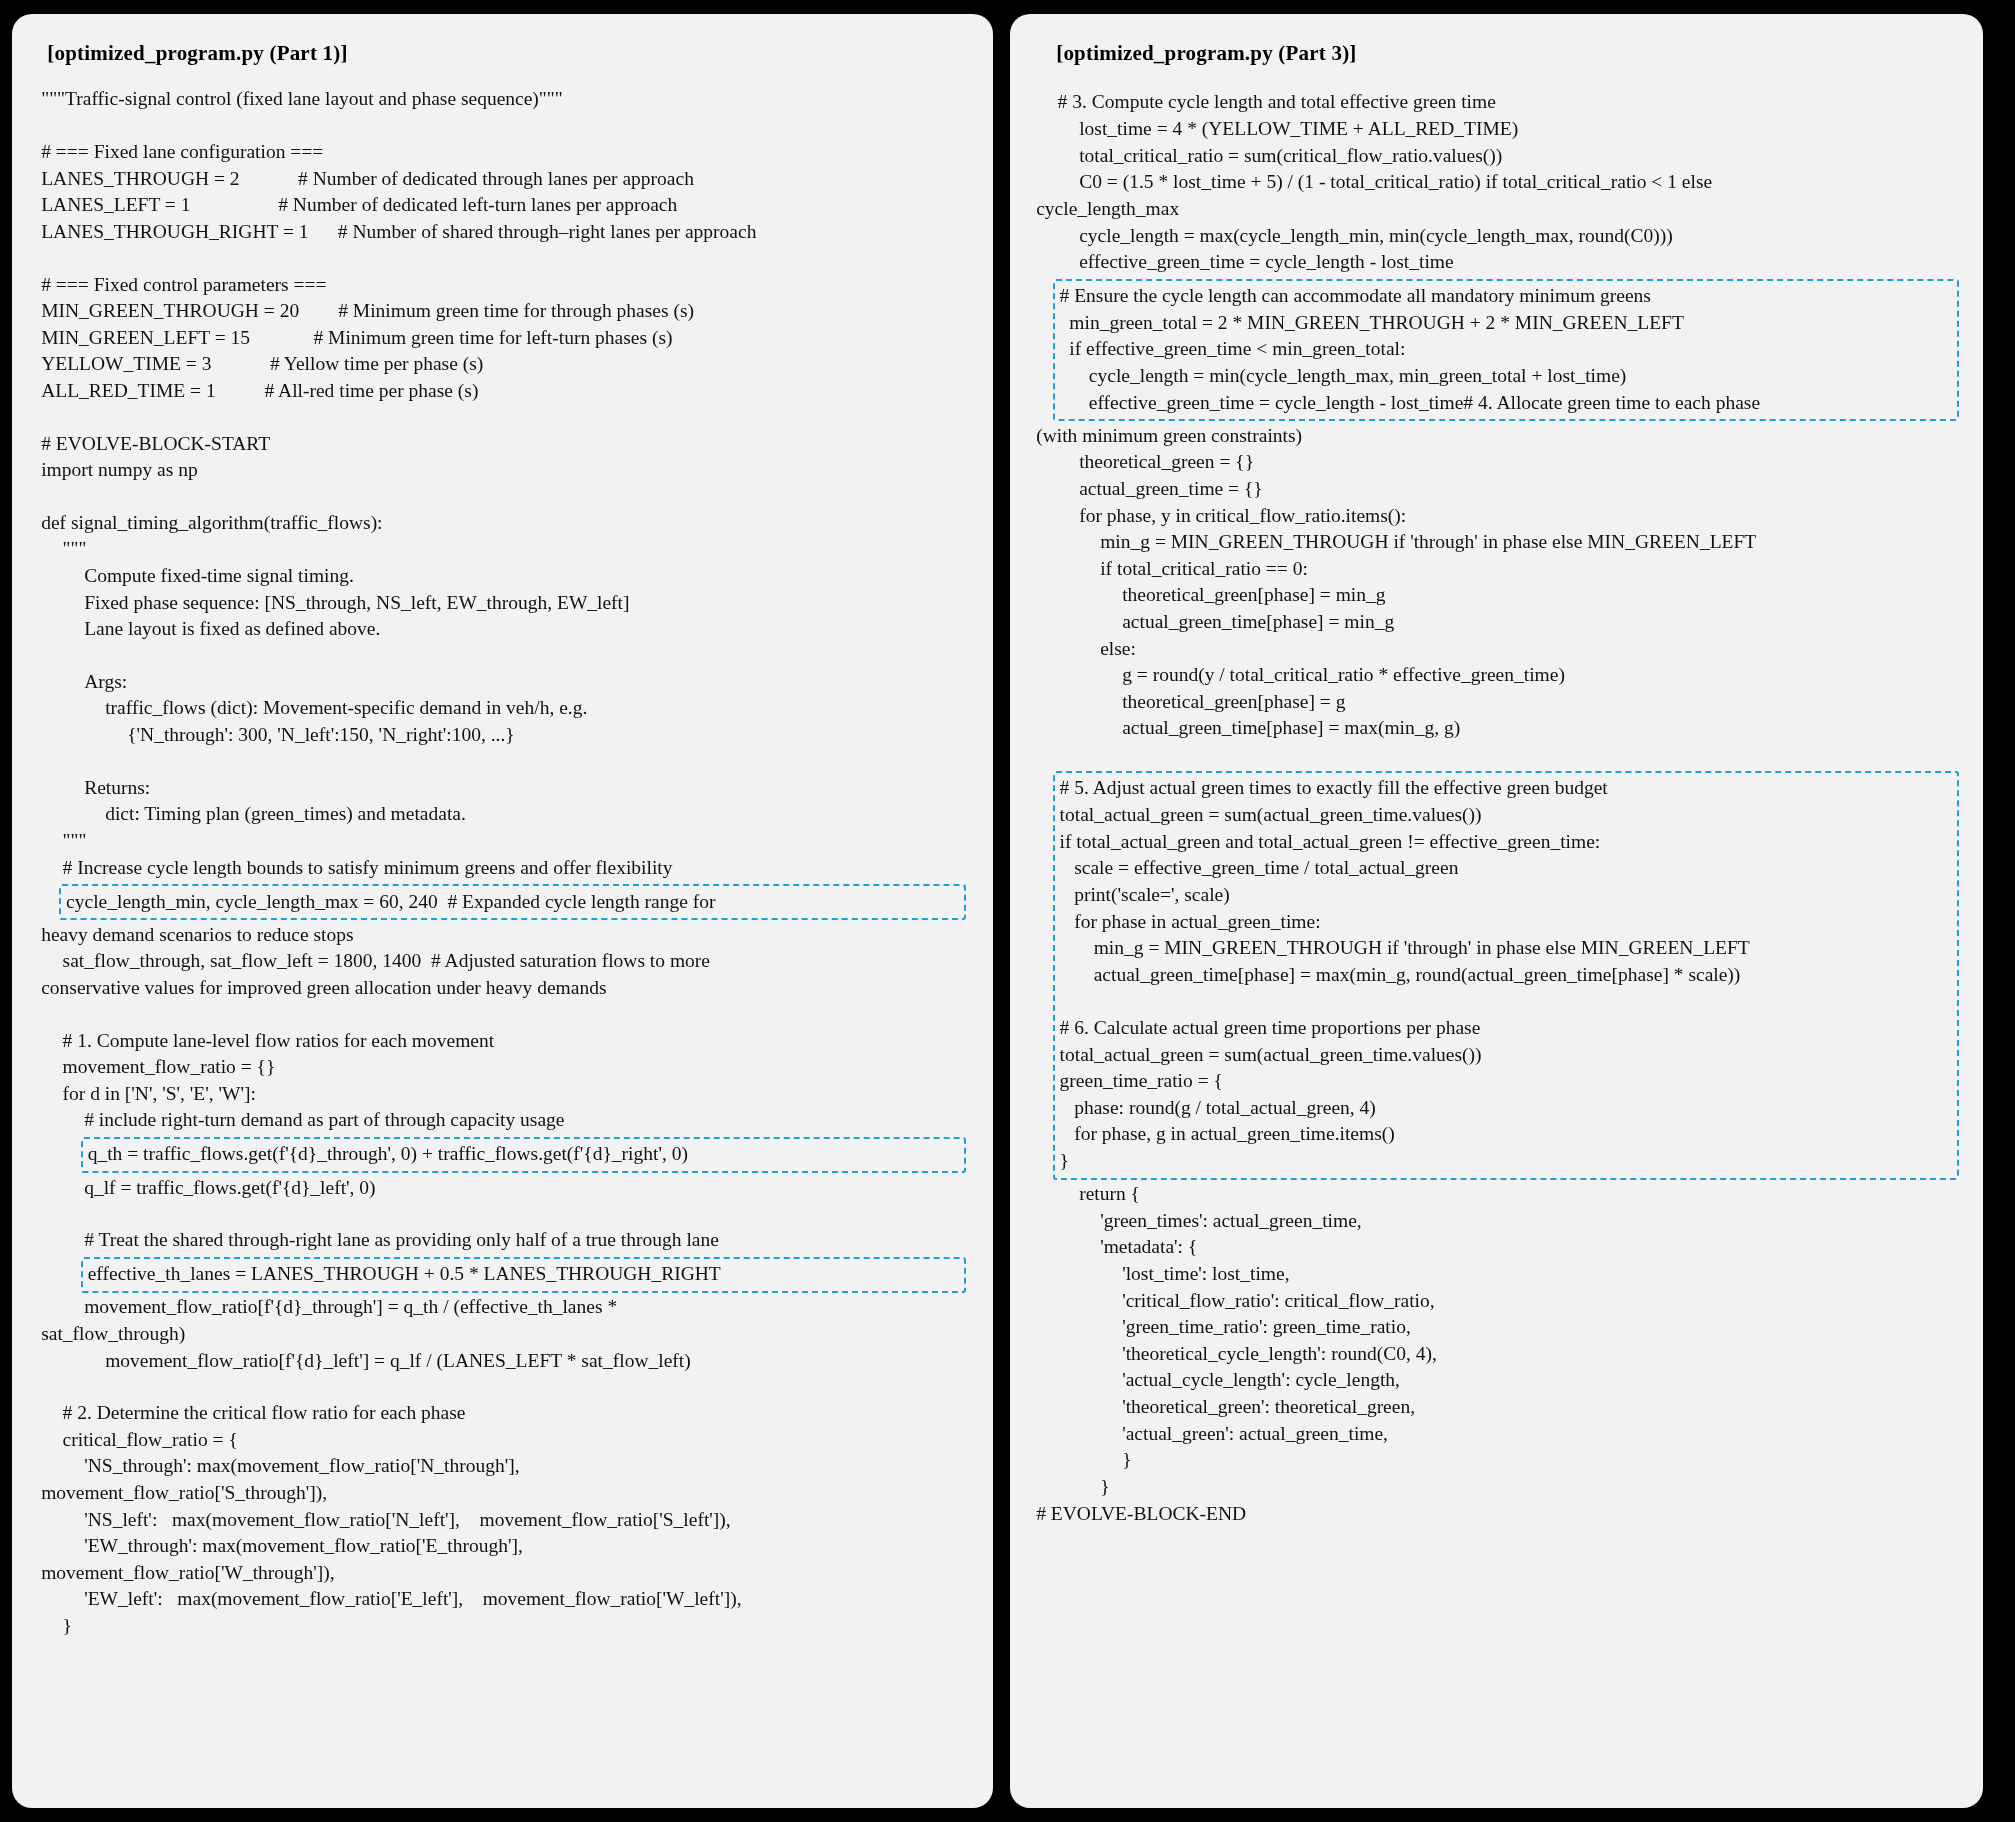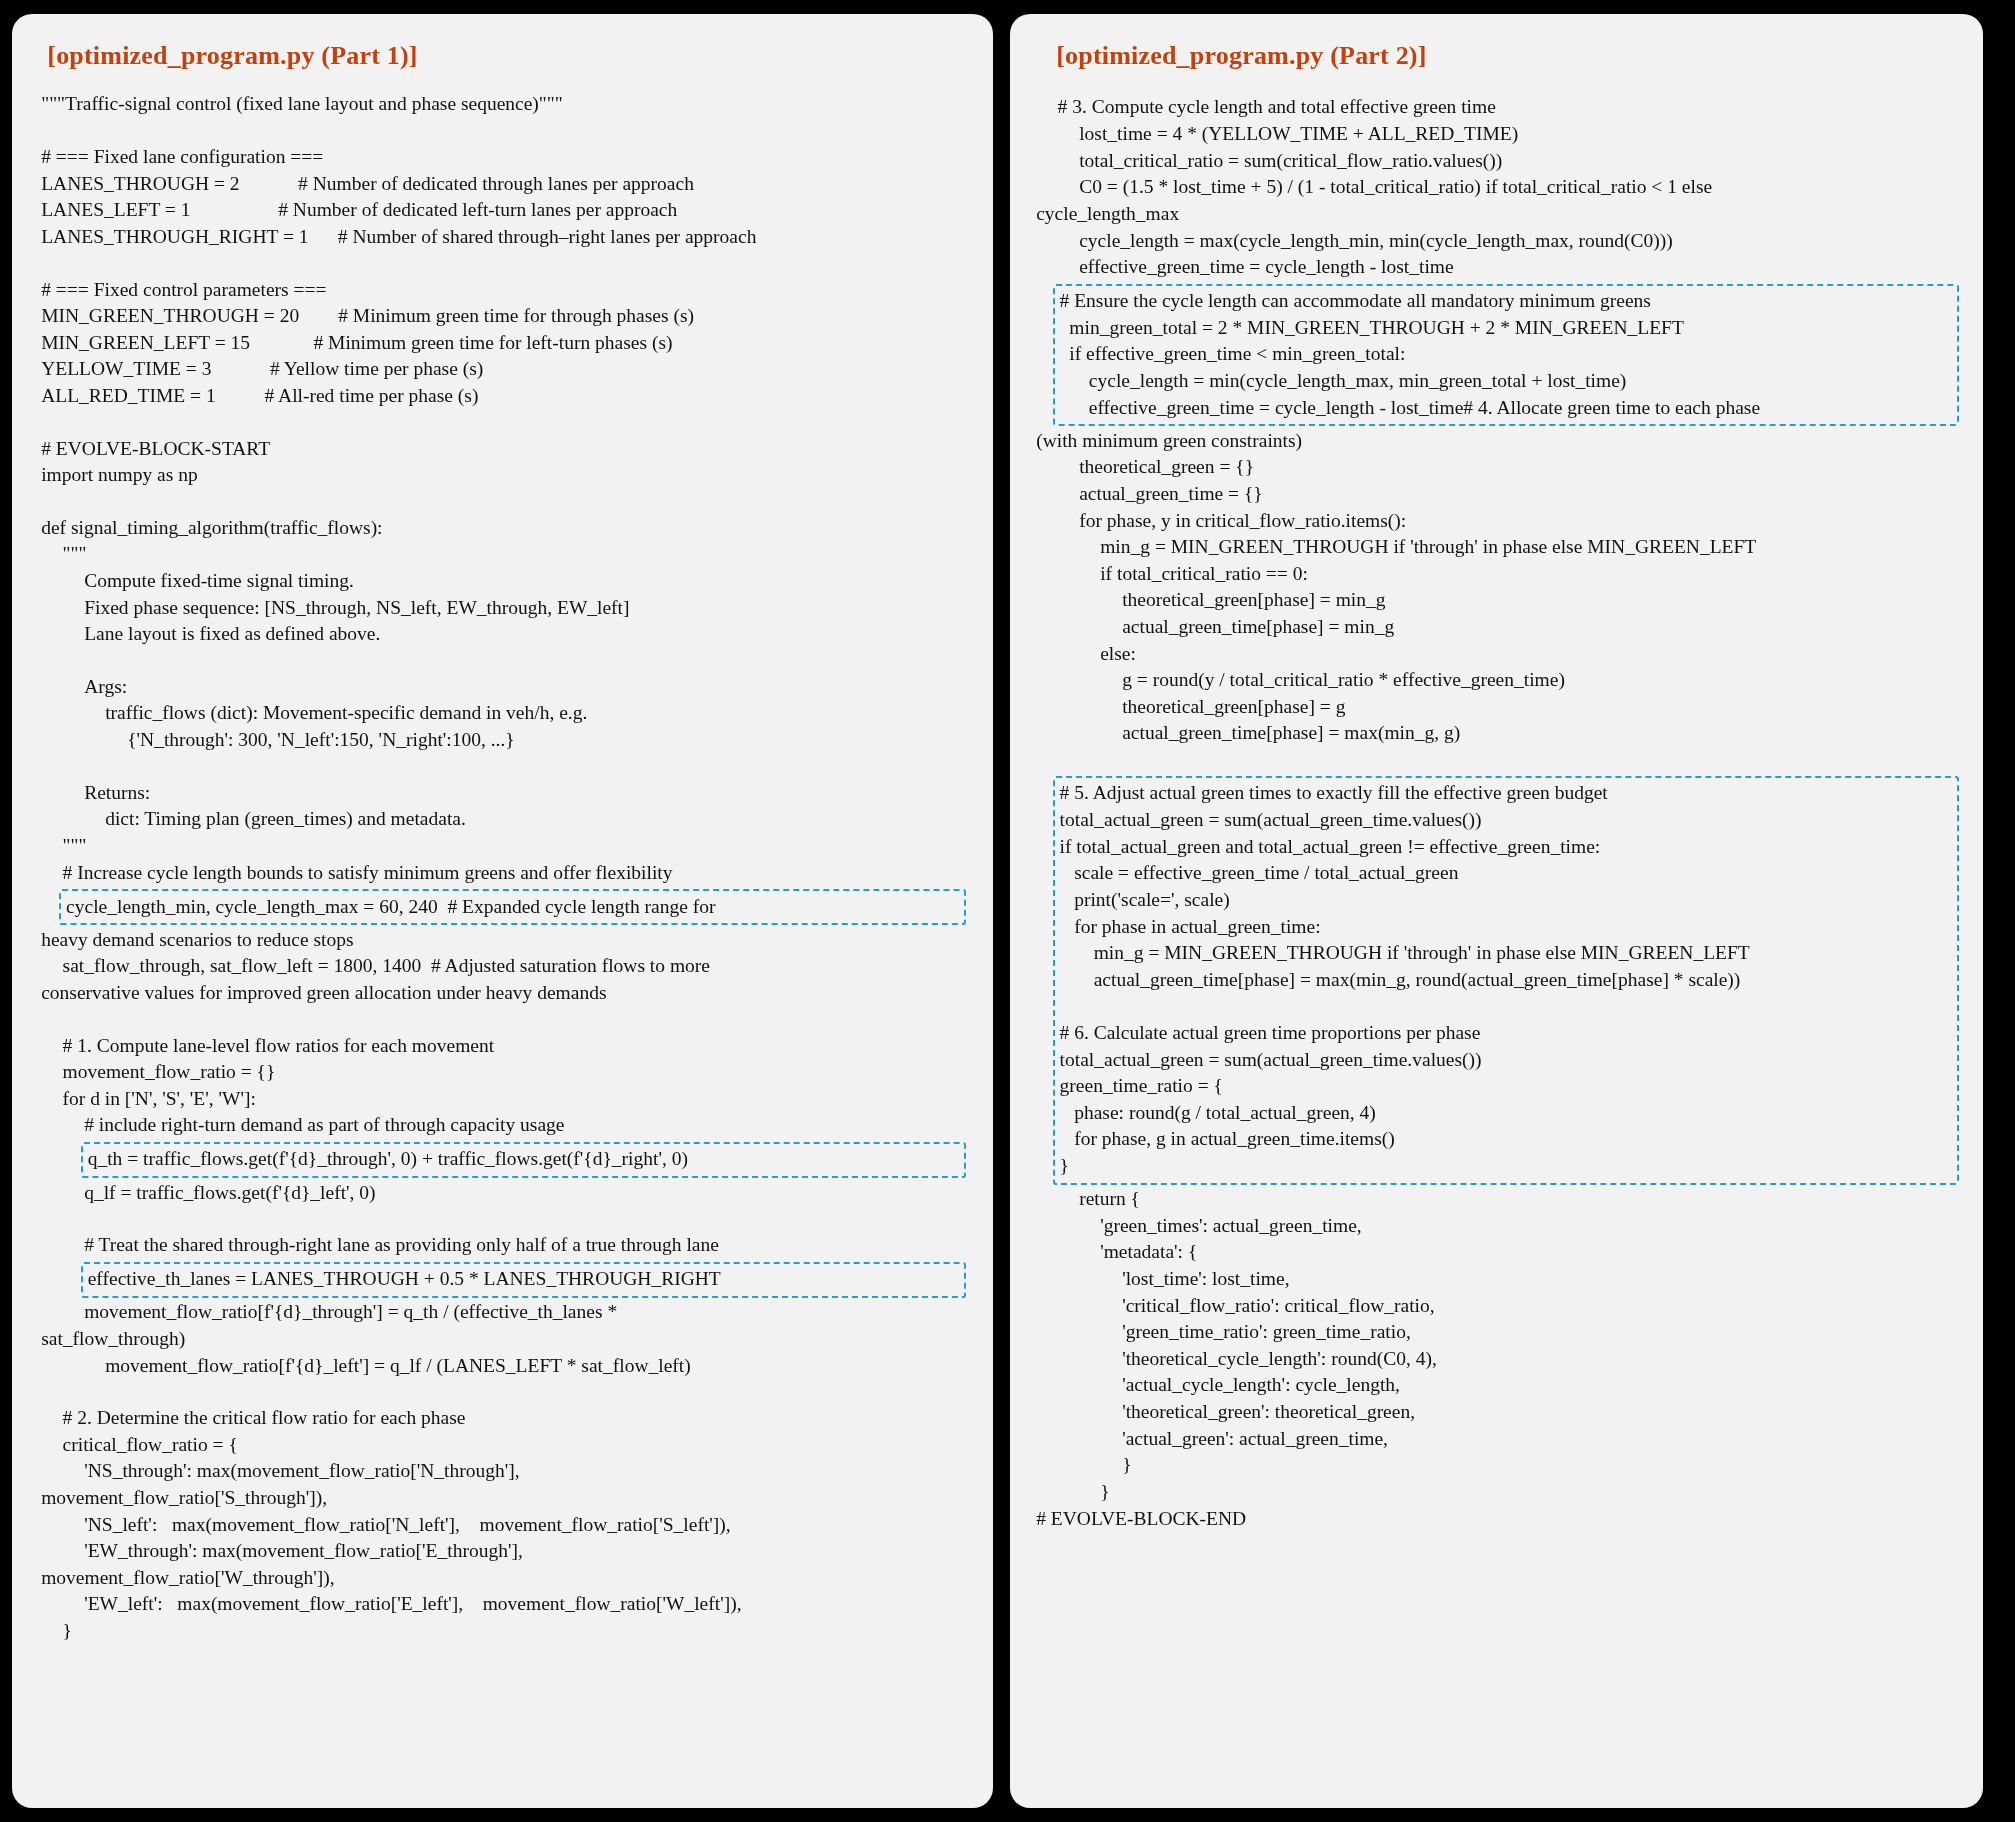--- a/index.html
+++ b/index.html
@@ -30,23 +30,23 @@
   }
   .panel-left {
     width: 981px;
     padding: 20px 26px 15.3px 29px;
   }
   .panel-right {
     width: 973px;
     padding: 20px 23px 15.3px 26px;
   }
   .panel-title {
-    color: #c2410c;
+    color: #000000;
     font-weight: bold;
-    font-size: 26px;
+    font-size: 21px;
     font-family: "Liberation Serif", serif;
     margin: 7.7px 0 20px 6.1px;
     letter-spacing: 0.2px;
   }
   .panel-right .panel-title {
     margin-left: 20px;
     margin-bottom: 23px;
   }
   .code {
     font-family: "Liberation Serif", serif;
@@ -85,18 +85,18 @@
 <body>
 
 <div class="page">
 
   <div class="panel panel-left">
     <div class="panel-title">[optimized_program.py (Part 1)]</div>
     <div class="code left-col" id="left-code"><div><span class="ln">"""Traffic-signal control (fixed lane layout and phase sequence)"""</span></div><span class="blank"></span><div><span class="ln"># === Fixed lane configuration ===</span><span class="ln">LANES_THROUGH = 2            # Number of dedicated through lanes per approach</span><span class="ln">LANES_LEFT = 1                  # Number of dedicated left-turn lanes per approach</span><span class="ln">LANES_THROUGH_RIGHT = 1      # Number of shared through–right lanes per approach</span></div><span class="blank"></span><div><span class="ln"># === Fixed control parameters ===</span><span class="ln">MIN_GREEN_THROUGH = 20        # Minimum green time for through phases (s)</span><span class="ln">MIN_GREEN_LEFT = 15             # Minimum green time for left-turn phases (s)</span><span class="ln">YELLOW_TIME = 3            # Yellow time per phase (s)</span><span class="ln">ALL_RED_TIME = 1          # All-red time per phase (s)</span></div><span class="blank"></span><div><span class="ln"># EVOLVE-BLOCK-START</span><span class="ln">import numpy as np</span></div><span class="blank"></span><div><span class="ln">def signal_timing_algorithm(traffic_flows):</span></div><div class="indent1"><span class="ln">"""</span></div><div class="indent2"><span class="ln">Compute fixed-time signal timing.</span><span class="ln">Fixed phase sequence: [NS_through, NS_left, EW_through, EW_left]</span><span class="ln">Lane layout is fixed as defined above.</span></div><span class="blank"></span><div class="indent2"><span class="ln">Args:</span></div><div class="indent3"><span class="ln">traffic_flows (dict): Movement-specific demand in veh/h, e.g.</span></div><div class="indent4"><span class="ln">{'N_through': 300, 'N_left':150, 'N_right':100, ...}</span></div><span class="blank"></span><div class="indent2"><span class="ln">Returns:</span></div><div class="indent3"><span class="ln">dict: Timing plan (green_times) and metadata.</span></div><div class="indent1"><span class="ln">"""</span><span class="ln"># Increase cycle length bounds to satisfy minimum greens and offer flexibility</span></div><div class="indent1"><div class="hl-box"><span class="ln">cycle_length_min, cycle_length_max = 60, 240  # Expanded cycle length range for</span></div></div><div><span class="ln">heavy demand scenarios to reduce stops</span></div><div class="indent1"><span class="ln">sat_flow_through, sat_flow_left = 1800, 1400  # Adjusted saturation flows to more</span></div><div><span class="ln">conservative values for improved green allocation under heavy demands</span></div><span class="blank"></span><div class="indent1"><span class="ln"># 1. Compute lane-level flow ratios for each movement</span><span class="ln">movement_flow_ratio = {}</span><span class="ln">for d in ['N', 'S', 'E', 'W']:</span></div><div class="indent2"><span class="ln"># include right-turn demand as part of through capacity usage</span></div><div class="indent2"><div class="hl-box"><span class="ln">q_th = traffic_flows.get(f'{d}_through', 0) + traffic_flows.get(f'{d}_right', 0)</span></div></div><div class="indent2"><span class="ln">q_lf = traffic_flows.get(f'{d}_left', 0)</span></div><span class="blank"></span><div class="indent2"><span class="ln"># Treat the shared through-right lane as providing only half of a true through lane</span></div><div class="indent2"><div class="hl-box"><span class="ln">effective_th_lanes = LANES_THROUGH + 0.5 * LANES_THROUGH_RIGHT</span></div></div><div class="indent2"><span class="ln">movement_flow_ratio[f'{d}_through'] = q_th / (effective_th_lanes *</span></div><div><span class="ln">sat_flow_through)</span></div><div class="indent3"><span class="ln">movement_flow_ratio[f'{d}_left'] = q_lf / (LANES_LEFT * sat_flow_left)</span></div><span class="blank"></span><div class="indent1"><span class="ln"># 2. Determine the critical flow ratio for each phase</span><span class="ln">critical_flow_ratio = {</span></div><div class="indent2"><span class="ln">'NS_through': max(movement_flow_ratio['N_through'],</span></div><div><span class="ln">movement_flow_ratio['S_through']),</span></div><div class="indent2"><span class="ln">'NS_left':   max(movement_flow_ratio['N_left'],    movement_flow_ratio['S_left']),</span><span class="ln">'EW_through': max(movement_flow_ratio['E_through'],</span></div><div><span class="ln">movement_flow_ratio['W_through']),</span></div><div class="indent2"><span class="ln">'EW_left':   max(movement_flow_ratio['E_left'],    movement_flow_ratio['W_left']),</span></div><div class="indent1"><span class="ln">}</span></div></div>
   </div>
 
   <div class="panel panel-right">
-    <div class="panel-title">[optimized_program.py (Part 2)]</div>
+    <div class="panel-title">[optimized_program.py (Part 3)]</div>
     <div class="code right-col" id="right-code"><div class="indent1"><span class="ln"># 3. Compute cycle length and total effective green time</span></div><div class="indent2"><span class="ln">lost_time = 4 * (YELLOW_TIME + ALL_RED_TIME)</span><span class="ln">total_critical_ratio = sum(critical_flow_ratio.values())</span><span class="ln">C0 = (1.5 * lost_time + 5) / (1 - total_critical_ratio) if total_critical_ratio &lt; 1 else</span></div><div><span class="ln">cycle_length_max</span></div><div class="indent2"><span class="ln">cycle_length = max(cycle_length_min, min(cycle_length_max, round(C0)))</span><span class="ln">effective_green_time = cycle_length - lost_time</span></div><div class="indent1"><div class="hl-box"><span class="ln"># Ensure the cycle length can accommodate all mandatory minimum greens</span><span class="ln">  min_green_total = 2 * MIN_GREEN_THROUGH + 2 * MIN_GREEN_LEFT</span><span class="ln">  if effective_green_time &lt; min_green_total:</span><span class="ln">      cycle_length = min(cycle_length_max, min_green_total + lost_time)</span><span class="ln">      effective_green_time = cycle_length - lost_time# 4. Allocate green time to each phase</span></div></div><div><span class="ln">(with minimum green constraints)</span></div><div class="indent2"><span class="ln">theoretical_green = {}</span><span class="ln">actual_green_time = {}</span><span class="ln">for phase, y in critical_flow_ratio.items():</span></div><div class="indent3"><span class="ln">min_g = MIN_GREEN_THROUGH if 'through' in phase else MIN_GREEN_LEFT</span><span class="ln">if total_critical_ratio == 0:</span></div><div class="indent4"><span class="ln">theoretical_green[phase] = min_g</span><span class="ln">actual_green_time[phase] = min_g</span></div><div class="indent3"><span class="ln">else:</span></div><div class="indent4"><span class="ln">g = round(y / total_critical_ratio * effective_green_time)</span><span class="ln">theoretical_green[phase] = g</span><span class="ln">actual_green_time[phase] = max(min_g, g)</span></div><span class="blank"></span><div class="indent1"><div class="hl-box"><span class="ln"># 5. Adjust actual green times to exactly fill the effective green budget</span><span class="ln">total_actual_green = sum(actual_green_time.values())</span><span class="ln">if total_actual_green and total_actual_green != effective_green_time:</span><span class="ln">   scale = effective_green_time / total_actual_green</span><span class="ln">   print('scale=', scale)</span><span class="ln">   for phase in actual_green_time:</span><span class="ln">       min_g = MIN_GREEN_THROUGH if 'through' in phase else MIN_GREEN_LEFT</span><span class="ln">       actual_green_time[phase] = max(min_g, round(actual_green_time[phase] * scale))</span><span class="ln">&nbsp;</span><span class="ln"># 6. Calculate actual green time proportions per phase</span><span class="ln">total_actual_green = sum(actual_green_time.values())</span><span class="ln">green_time_ratio = {</span><span class="ln">   phase: round(g / total_actual_green, 4)</span><span class="ln">   for phase, g in actual_green_time.items()</span><span class="ln">}</span></div></div><div class="indent2"><span class="ln">return {</span></div><div class="indent3"><span class="ln">'green_times': actual_green_time,</span><span class="ln">'metadata': {</span></div><div class="indent4"><span class="ln">'lost_time': lost_time,</span><span class="ln">'critical_flow_ratio': critical_flow_ratio,</span><span class="ln">'green_time_ratio': green_time_ratio,</span><span class="ln">'theoretical_cycle_length': round(C0, 4),</span><span class="ln">'actual_cycle_length': cycle_length,</span><span class="ln">'theoretical_green': theoretical_green,</span><span class="ln">'actual_green': actual_green_time,</span></div><div class="indent4"><span class="ln">}</span></div><div class="indent3"><span class="ln">}</span></div><div><span class="ln"># EVOLVE-BLOCK-END</span></div></div>
   </div>
 
 </div>
 
 
 </body></html>

